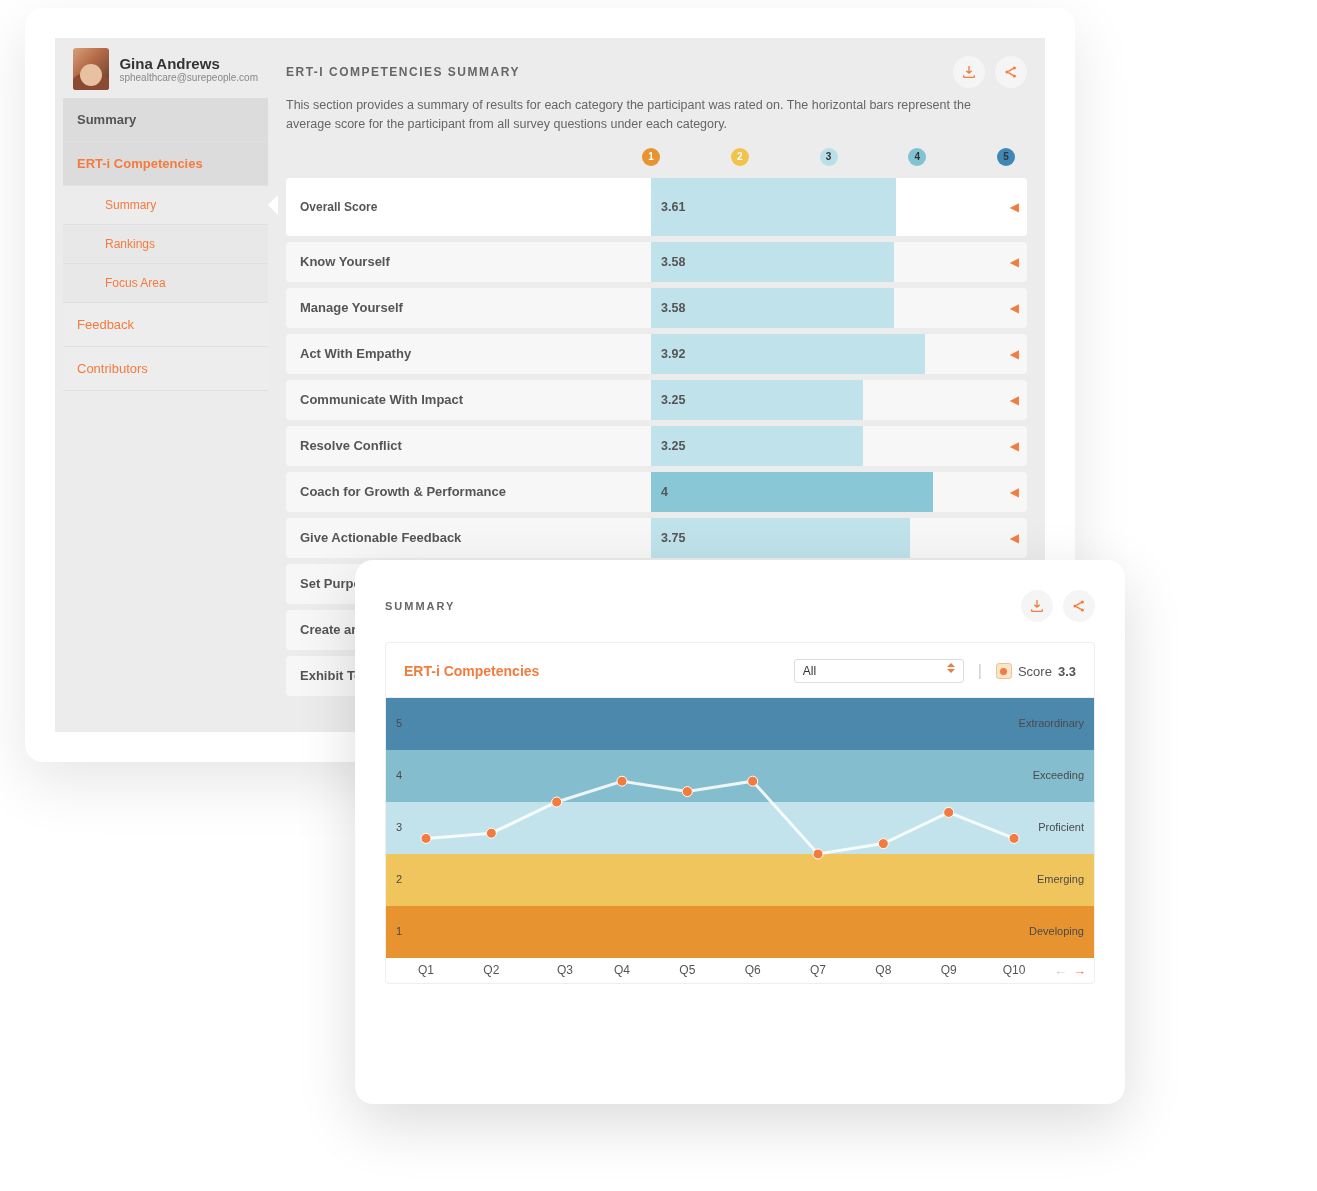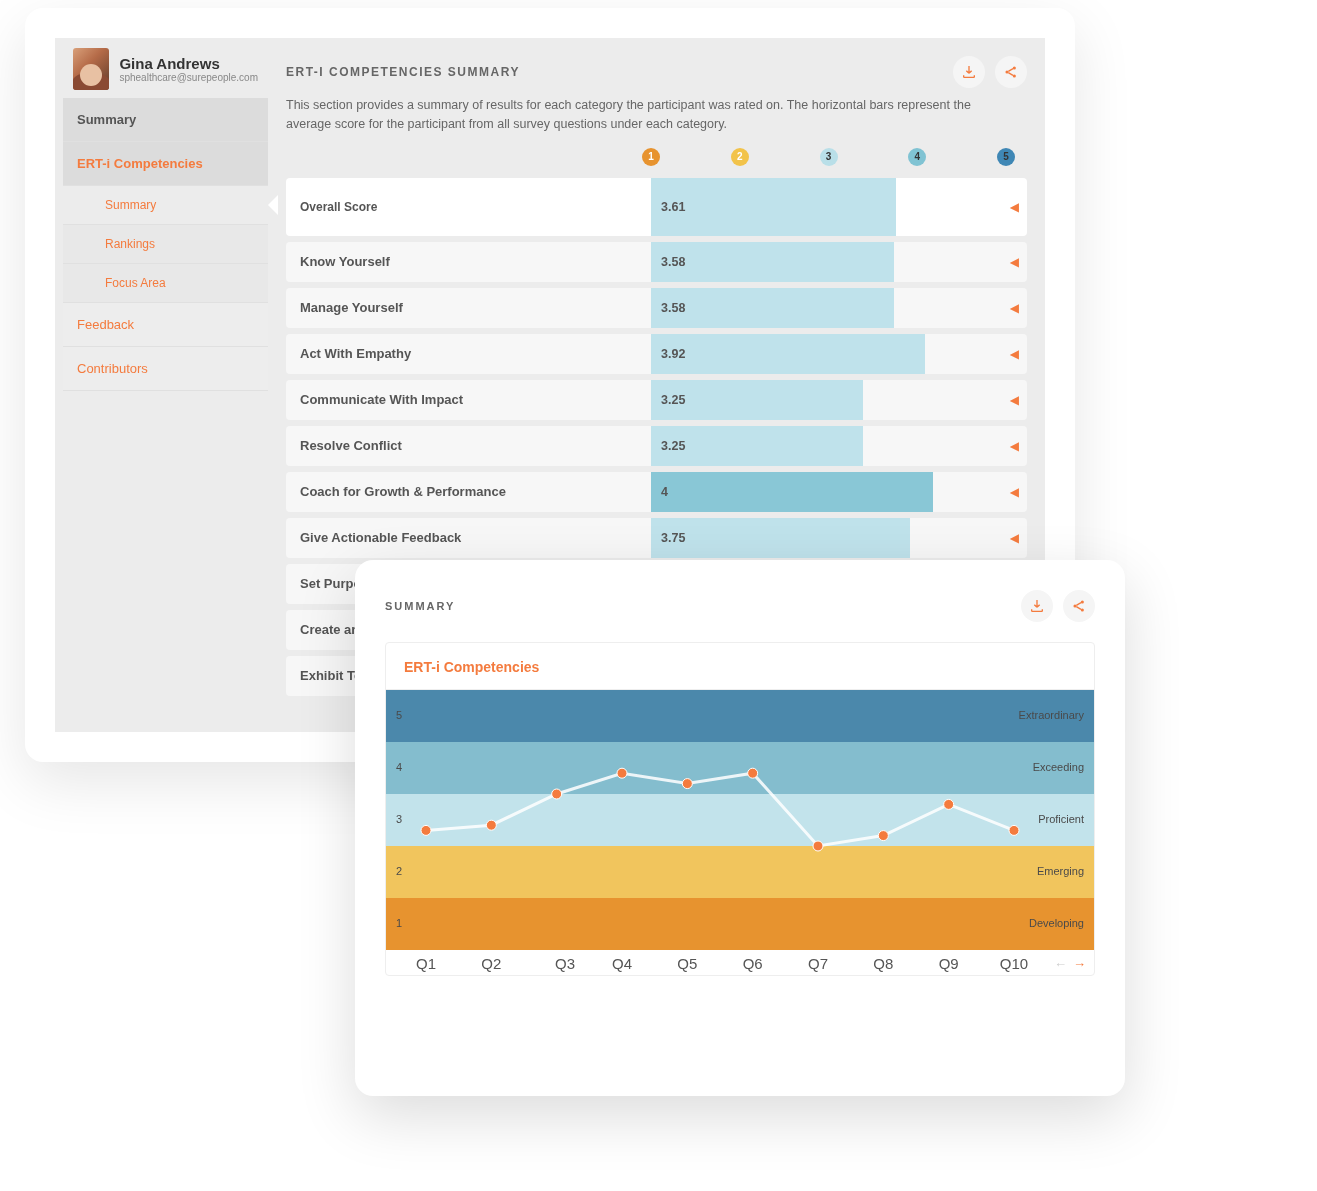--- a/index.html
+++ b/index.html
@@ -77,21 +77,21 @@
   .score-lbl{display:flex;align-items:center;gap:6px;font-size:13px;color:#555;}
   .score-dot{width:16px;height:16px;border-radius:3px;background:#fbe5cc;border:1px solid #f0c090;display:flex;align-items:center;justify-content:center;}
   .score-dot::after{content:"";width:7px;height:7px;border-radius:50%;background:#f47b3e;}
   .score-val{font-weight:700;}
 
   .plot{position:relative;height:260px;border-top:1px solid #eee;}
   .band{position:absolute;left:0;right:0;}
   .band-lbl{position:absolute;right:10px;font-size:11px;color:#4a4a4a;}
   .ytick{position:absolute;left:10px;font-size:11px;color:#4a4a4a;}
   .xaxis{position:relative;height:26px;}
-  .xtick{position:absolute;font-size:15px;color:#555;transform:translateX(-50%);top:6px;}
+  .xtick{position:absolute;font-size:12px;color:#555;transform:translateX(-50%);top:6px;}
   .pager{position:absolute;right:8px;top:6px;display:flex;gap:6px;align-items:center;}
   .pager .arr{font-size:13px;}
   .svg-overlay{position:absolute;inset:0;}
 </style>
 </head>
 <body>
 
 <div class="card1">
   <div class="card1-inner">
     <aside class="sidebar">
@@ -234,20 +234,29 @@
             <line x1="8" y1="11" x2="15" y2="7"></line>
             <line x1="8" y1="13" x2="15" y2="17"></line>
           </svg>
       </div>
     </div>
   </div>
 
   <div class="chart-box">
     <div class="chart-head">
       <div class="chart-name">ERT-i Competencies</div>
+      <div class="chart-controls">
+        <div class="dropdown"><span>All</span></div>
+        <span class="sep">|</span>
+        <div class="score-lbl">
+          <span class="score-dot"></span>
+          <span>Score</span>
+          <span class="score-val">3.3</span>
+        </div>
+      </div>
     </div>
 
     <div class="plot" id="plot">
         <div class="band" style="top: 208px; height: 52px; background: rgb(231, 147, 47);"></div>
         <div class="band" style="top: 156px; height: 52px; background: rgb(241, 197, 93);"></div>
         <div class="band" style="top: 104px; height: 52px; background: rgb(194, 227, 235);"></div>
         <div class="band" style="top: 52px; height: 52px; background: rgb(132, 189, 206);"></div>
         <div class="band" style="top: 0px; height: 52px; background: rgb(75, 136, 171);"></div>
       <svg class="svg-overlay" id="line-svg" preserveAspectRatio="none" viewBox="0 0 708 260">
           <path d="M 40.0 140.4 L 105.3 135.2 L 170.7 104.0 L 236.0 83.2 L 301.3 93.6 L 366.7 83.2 L 432.0 156.0 L 497.3 145.6 L 562.7 114.4 L 628.0 140.4" stroke="rgba(255,255,255,0.85)" stroke-width="3" fill="none"></path>

